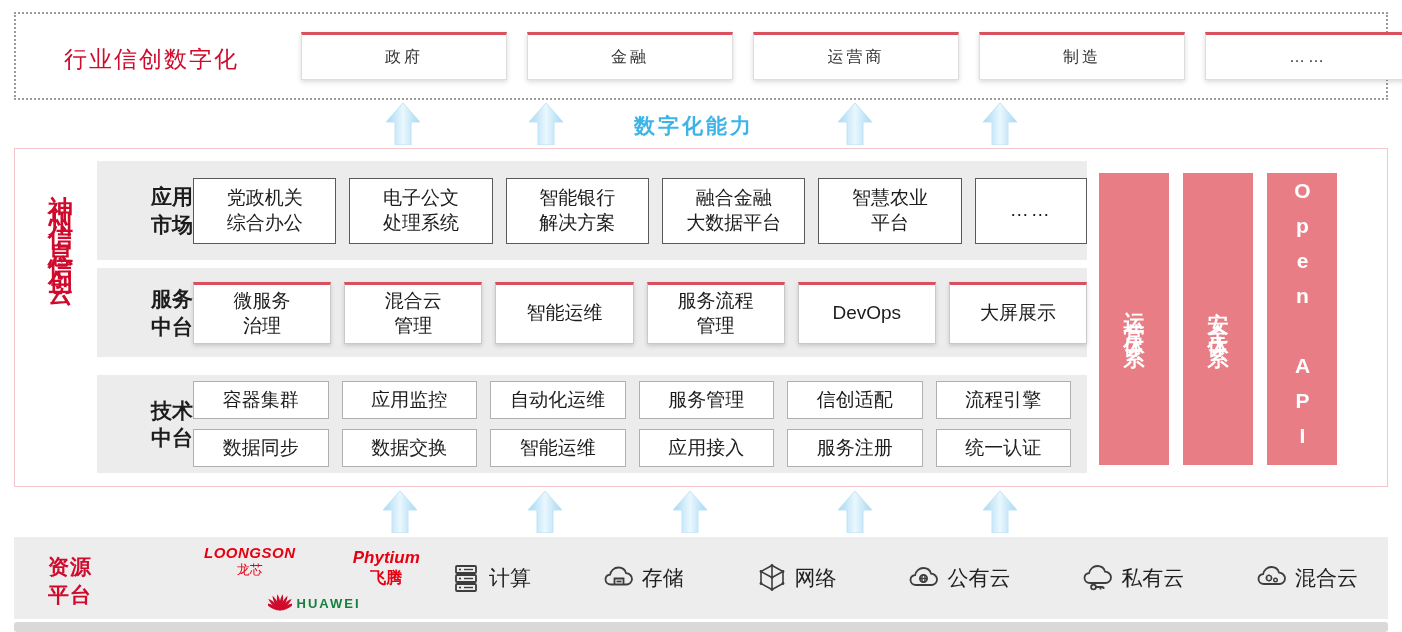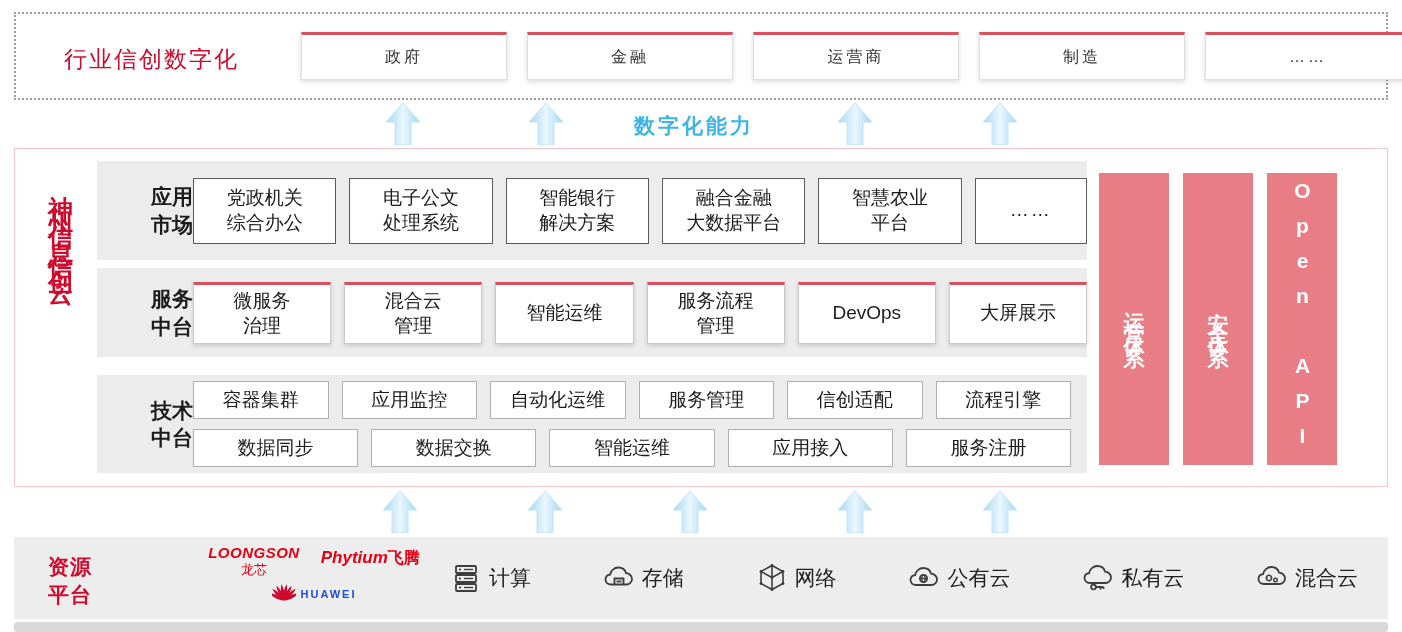--- a/index.html
+++ b/index.html
@@ -51,25 +51,25 @@
   .pillar-1{left:1084px;} .pillar-2{left:1168px;} .pillar-3{left:1252px;}
   .pillar-text{writing-mode:vertical-rl;text-orientation:upright;color:#fff;font-weight:bold;font-size:21px;letter-spacing:12px;}
 
   
   .res-band{position:absolute;left:14px;top:537px;width:1374px;height:82px;background:var(--band-gray);}
   .res-label{position:absolute;left:34px;top:16px;color:var(--accent-red);font-weight:bold;font-size:21px;line-height:1.35;letter-spacing:1px;}
   .vendors{position:absolute;left:190px;top:7px;width:220px;text-align:center;}
   .vendor-top{display:flex;justify-content:center;align-items:flex-start;gap:21px;}
   .loongson-en{color:#e60012;font-weight:bold;font-style:italic;font-size:15px;letter-spacing:.5px;}
   .loongson-cn{color:#e60012;font-size:13px;font-weight:normal;}
-  .phytium{margin-top:4px;}
+  .phytium{margin-top:4px;margin-left:32px;}
   .phytium-en{color:#e60012;font-weight:bold;font-style:italic;font-size:17px;}
   .phytium-cn{color:#e60012;font-weight:bold;font-size:16px;}
   .huawei{margin-top:2px;display:flex;align-items:center;justify-content:center;gap:5px;}
-  .huawei-name{font-weight:bold;font-size:11px;letter-spacing:2px;color:#1d4ed8;}
+  .huawei-name{font-weight:bold;font-size:13px;letter-spacing:2px;color:#15803d;}
   .res-items{position:absolute;left:436px;right:30px;top:0;height:100%;display:flex;align-items:center;justify-content:space-between;}
   .res-item{display:flex;align-items:center;gap:7px;}
   .res-text{font-size:21px;color:#1f1f1f;}
   .res-icon svg{display:block;}
 
   .bottom-strip{position:absolute;left:14px;top:622px;width:1374px;height:10px;background:#d9d9d9;border-radius:3px;}
 </style>
 </head>
 <body>
 
@@ -158,20 +158,21 @@
           <div class="pbox box-tech">服务管理</div>
           <div class="pbox box-tech">信创适配</div>
           <div class="pbox box-tech">流程引擎</div>
         </div>
         <div class="tech-subrow">
           <div class="pbox box-tech">数据同步</div>
           <div class="pbox box-tech">数据交换</div>
           <div class="pbox box-tech">智能运维</div>
           <div class="pbox box-tech">应用接入</div>
           <div class="pbox box-tech">服务注册</div>
+          <div class="pbox box-tech">统一认证</div>
         </div>
       </div>
     </div>
 
     <div class="pillar pillar-1">
       <div class="pillar-text">运营体系</div>
     </div>
     <div class="pillar pillar-2">
       <div class="pillar-text">安全体系</div>
     </div>

